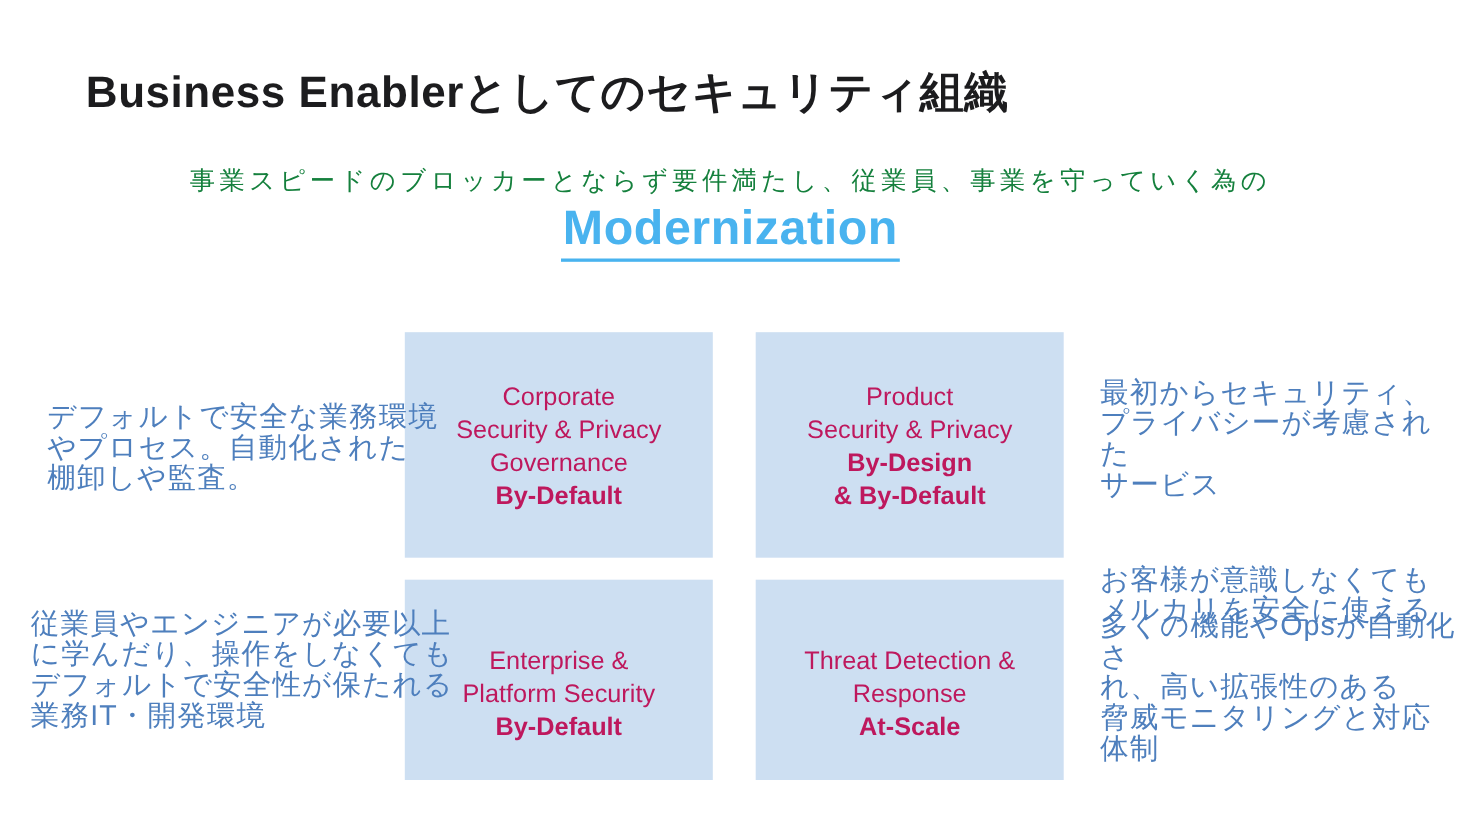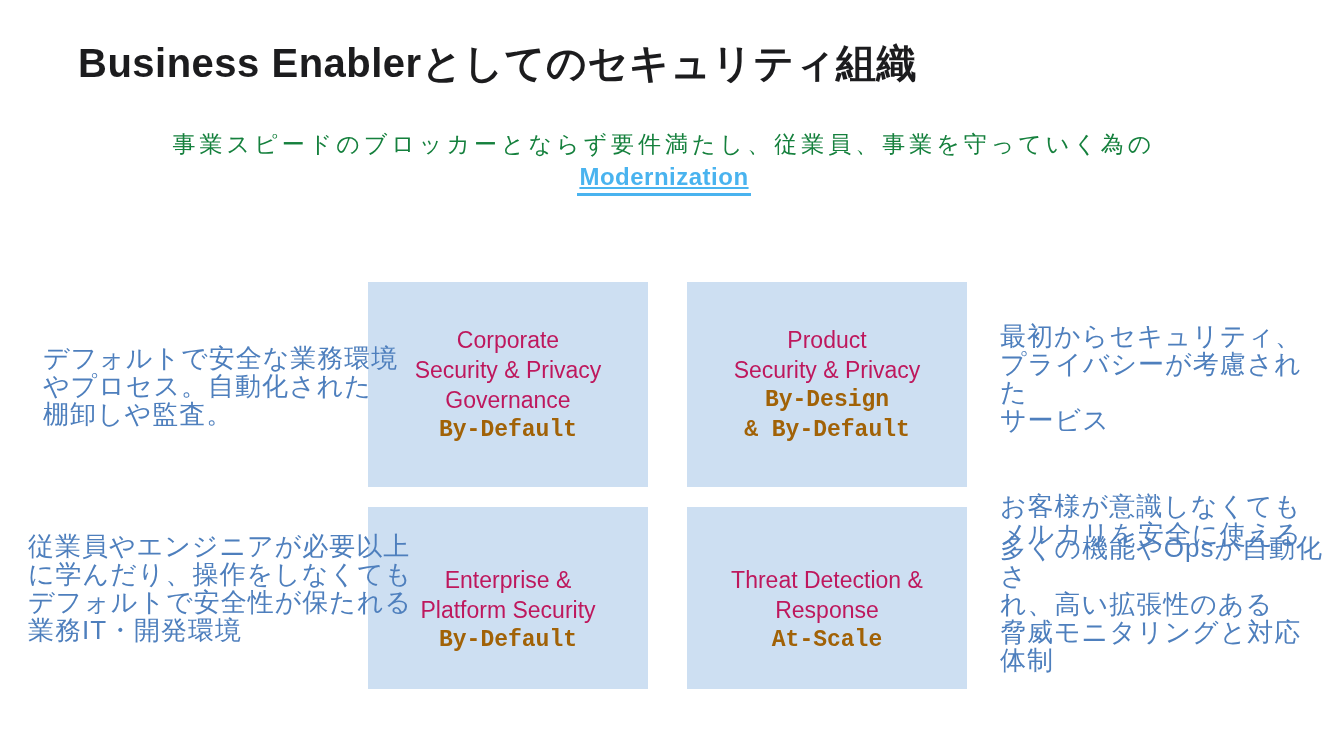--- a/index.html
+++ b/index.html
@@ -7,20 +7,21 @@
     padding: 0;
     background: #ffffff;
     font-family: "Liberation Sans", "DejaVu Sans", sans-serif;
   }
   .slide {
     position: relative;
     width: 1328px;
     height: 689px;
     background: #ffffff;
     overflow: hidden;
+    margin-top: 20px;
   }
 
   
   .title {
     position: absolute;
     left: 78px;
     top: 36px;
     margin: 0;
     font-size: 40px;
     font-weight: 700;
@@ -45,28 +46,27 @@
   .intro-keyword-wrap {
     position: absolute;
     left: 0;
     top: 164px;
     width: 100%;
     margin: 0;
     text-align: center;
   }
   .intro-keyword {
     display: inline-block;
-    font-size: 24px;
+    font-size: 44px;
     font-weight: 700;
     letter-spacing: 0.5px;
     color: #49b3ef;
     border-bottom: 3px solid #49b3ef;
     padding: 0 2px 3px 2px;
     line-height: 1.1;
-    text-decoration: underline;
   }
 
   
   .box {
     position: absolute;
     width: 280px;
     height: 205px;
     background: #cddff2;
     display: flex;
     flex-direction: column;
@@ -75,22 +75,21 @@
     text-align: center;
   }
   .box-line {
     font-size: 23px;
     line-height: 30px;
     color: #be185d;
     white-space: nowrap;
   }
   .box-line.bold {
     font-weight: 700;
-    color: #a16207;
-    font-family: Liberation Mono, monospace;
+    color: #be185d;
   }
   .box-1 { left: 368px; top: 282px; }
   .box-2 { left: 687px; top: 282px; }
   .box-3 { left: 368px; top: 507px; }
   .box-4 { left: 687px; top: 507px; }
 
   
   .annotation {
     position: absolute;
     margin: 0;

